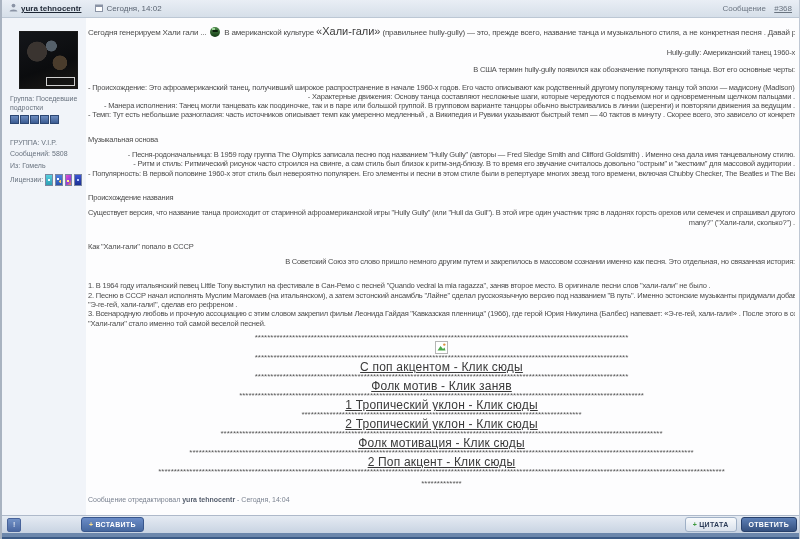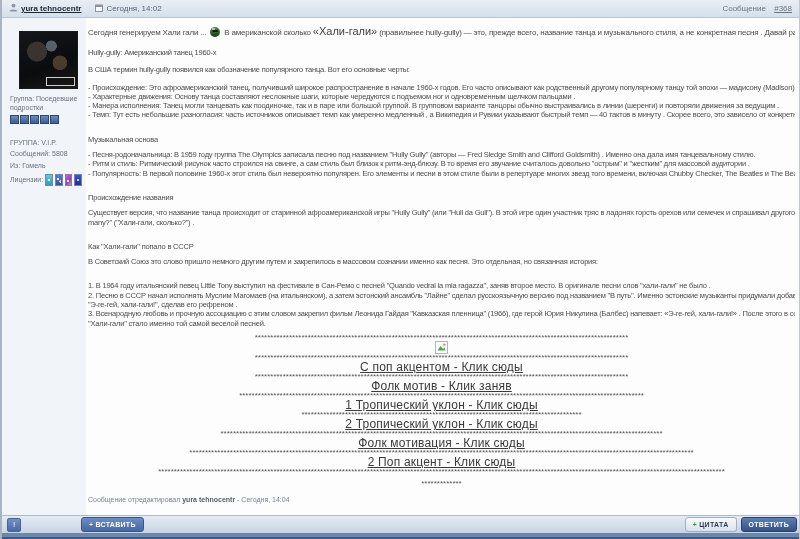--- a/index.html
+++ b/index.html
@@ -39,21 +39,21 @@
   .lic-icon{display:inline-block;width:12px;height:12px;margin-left:2px;border:1px solid #7a86a0;box-sizing:border-box;}
   .lic-1{background:radial-gradient(circle at 50% 50%,#eafcff 0 25%,transparent 26%),linear-gradient(#57cede,#2d9fb4);}
   .lic-2{background:radial-gradient(circle at 35% 40%,#fff 0 15%,transparent 16%),radial-gradient(circle at 70% 65%,#ffd44d 0 15%,transparent 16%),linear-gradient(#4d7fe0,#2b54b0);}
   .lic-3{background:radial-gradient(circle at 40% 60%,#fffb7a 0 18%,transparent 19%),linear-gradient(130deg,#e951c8,#8f3be0 60%,#ff9b3d);}
   .lic-4{background:radial-gradient(circle at 50% 50%,#bcd0ff 0 22%,transparent 23%),linear-gradient(#3b55d4,#1b2f92);}
 
   
   .content{flex:1;min-width:0;padding:6px 4px 0 2px;font-size:7.5px;color:#4c4c4c;
     letter-spacing:-0.2px;line-height:9.3px;overflow:hidden;}
   .line{white-space:nowrap;overflow:hidden;}
-  .blk{margin:0 0 8px 0;}
+  .blk{margin:0 0 8px 0;text-align:right;}
   .blk-s{margin:15px 0 6px 0;}
   .intro{font-size:8px;line-height:14px;margin-bottom:8px;}
   .big-title{font-size:11px;letter-spacing:0;color:#3e3e3e;margin-top:8px;}
   .emoji{display:inline-block;width:10px;height:10px;border-radius:50%;vertical-align:-2px;
     background:radial-gradient(circle at 35% 30%,#9ed49a 0 20%,transparent 21%),
       linear-gradient(#4f8a4c,#143c14);position:relative;margin:0 2px;}
   .emoji::after{content:"";position:absolute;left:2px;top:3px;width:6px;height:2px;background:#0a1f0a;border-radius:1px;}
   .list .line{margin:0;}
 
   
@@ -132,21 +132,21 @@
         <span class="lic-icon lic-3"></span>
         <span class="lic-icon lic-4"></span>
       </div>
     </div>
 
     <div class="content">
 
       <div class="intro line">
         <span>Сегодня генерируем Хали гали ...</span>
         <span class="emoji"></span>
-        <span>В американской сколько</span>
+        <span>В американской культуре</span>
         <span class="big-title">«Хали-гали»</span>
         <span>(правильнее hully-gully) — это, прежде всего, название танца и музыкального стиля, а не конкретная песня . Давай разберемся по порядку.</span>
       </div>
 
       <div class="blk line">Hully-gully: Американский танец 1960-х</div>
       <div class="blk line">В США термин hully-gully появился как обозначение популярного танца. Вот его основные черты:</div>
 
       <div class="blk list">
         <div class="line">- Происхождение: Это афроамериканский танец, получивший широкое распространение в начале 1960-х годов. Его часто описывают как родственный другому популярному танцу той эпохи — мадисону (Madison) .</div>
         <div class="line">- Характерные движения: Основу танца составляют несложные шаги, которые чередуются с подъемом ног и одновременным щелчком пальцами .</div>

